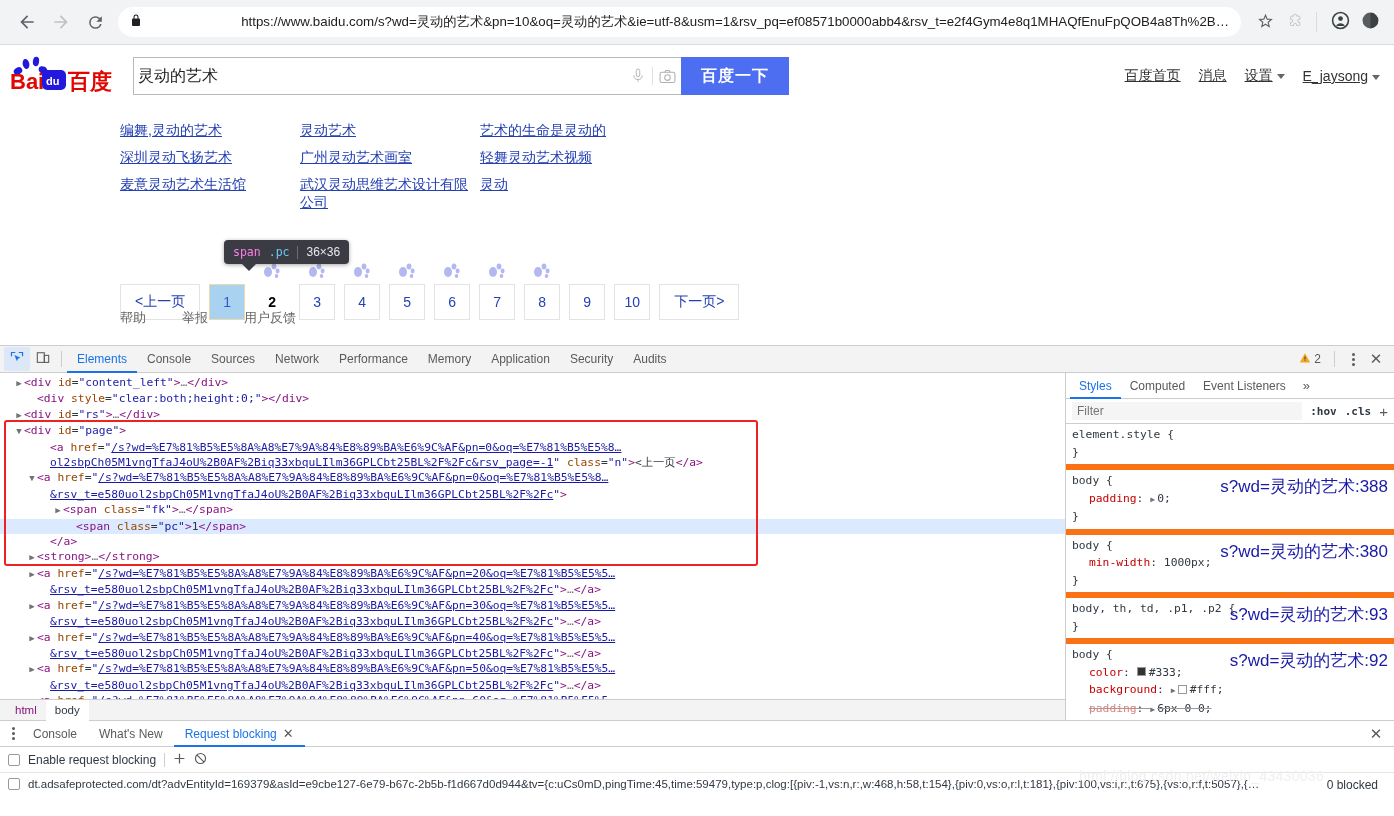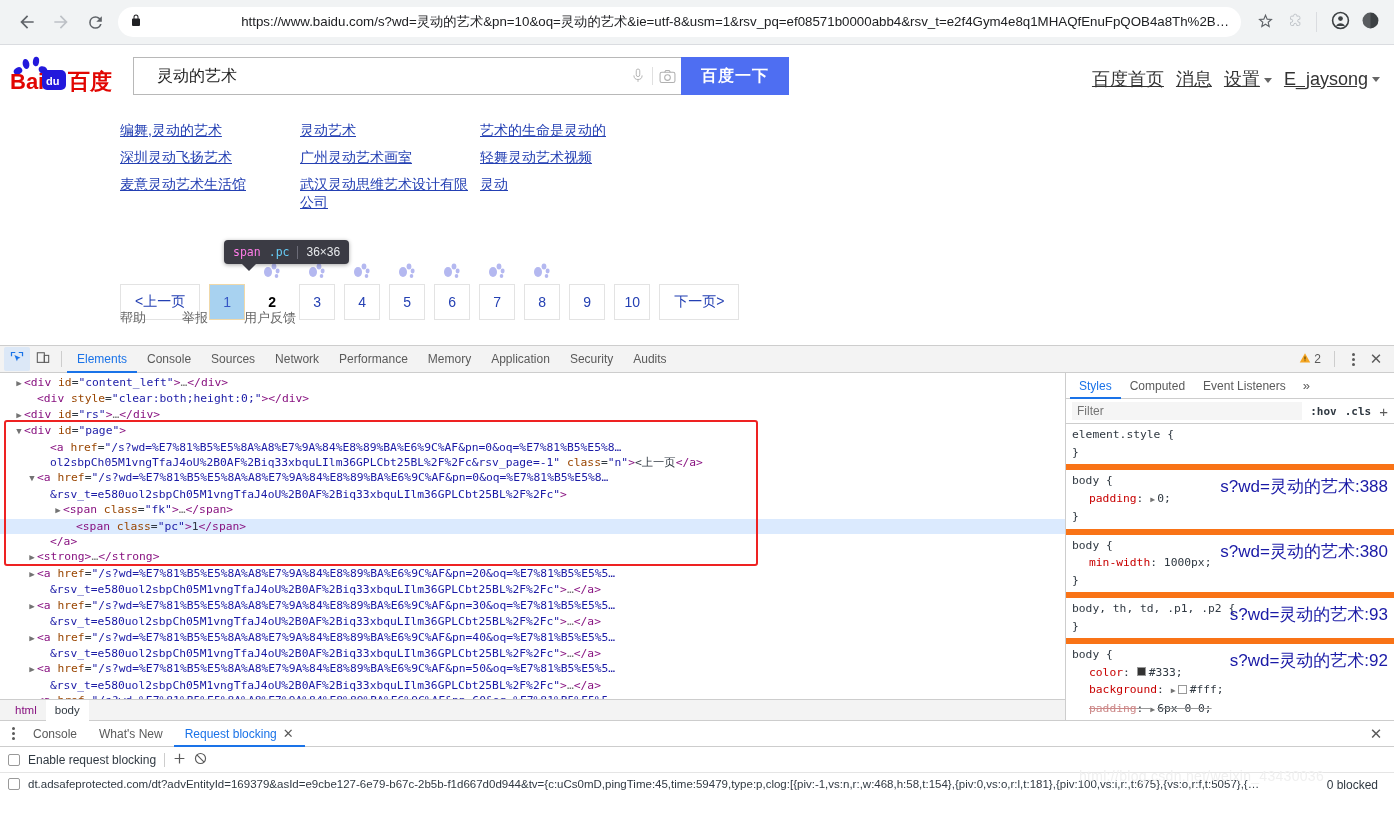--- a/index.html
+++ b/index.html
@@ -83,21 +83,21 @@
     align-items: stretch;
     height: 38px;
   }
   .search-box {
     width: 548px;
     border: 1px solid #b8b8b8;
     border-right: none;
     background: #fff;
     display: flex;
     align-items: center;
-    padding-left: 21px;
+    padding-left: 2px;
   }
   .search-input {
     border: none; outline: none;
     font-size: 16px;
     color: #222;
     flex: 1 1 auto;
     height: 100%;
     font-family: "Liberation Sans", sans-serif;
     background: transparent;
   }
@@ -118,22 +118,22 @@
     cursor: pointer;
     font-family: "Liberation Sans", sans-serif;
     letter-spacing: 1px;
   }
   #user-nav {
     position: absolute;
     right: 14px;
     top: 22px;
     display: flex;
     align-items: center;
-    gap: 12px;
-    font-size: 18px;
+    gap: 18px;
+    font-size: 14px;
   }
   #user-nav a {
     color: #333;
     text-decoration: underline;
     white-space: nowrap;
   }
   .caret-down {
     display: inline-block;
     width: 0; height: 0;
     border-left: 4px solid transparent;
@@ -335,21 +335,21 @@
     line-height: 15.4px;
     padding: 2px 0 0 0;
     position: relative;
     color: #303942;
     white-space: nowrap;
   }
   .tw { color:#737373; display:inline-block; width:10px; text-align:center; font-size:9px; }
   .tag { color: #881280; }
   .attr { color: #994500; }
   .val { color: #1a1aa6; }
-  .lnk { color:#1a1aa6; }
+  .lnk { color:#1a1aa6; text-decoration: underline; }
   .txt { color: #303942; }
   .ell { color:#737373; }
   .sel-row { background: #dbeafe; }
   #highlight-box {
     position: absolute;
     border: 2.5px solid #ee2222;
     border-radius: 3px;
     pointer-events: none;
     z-index: 5;
   }

